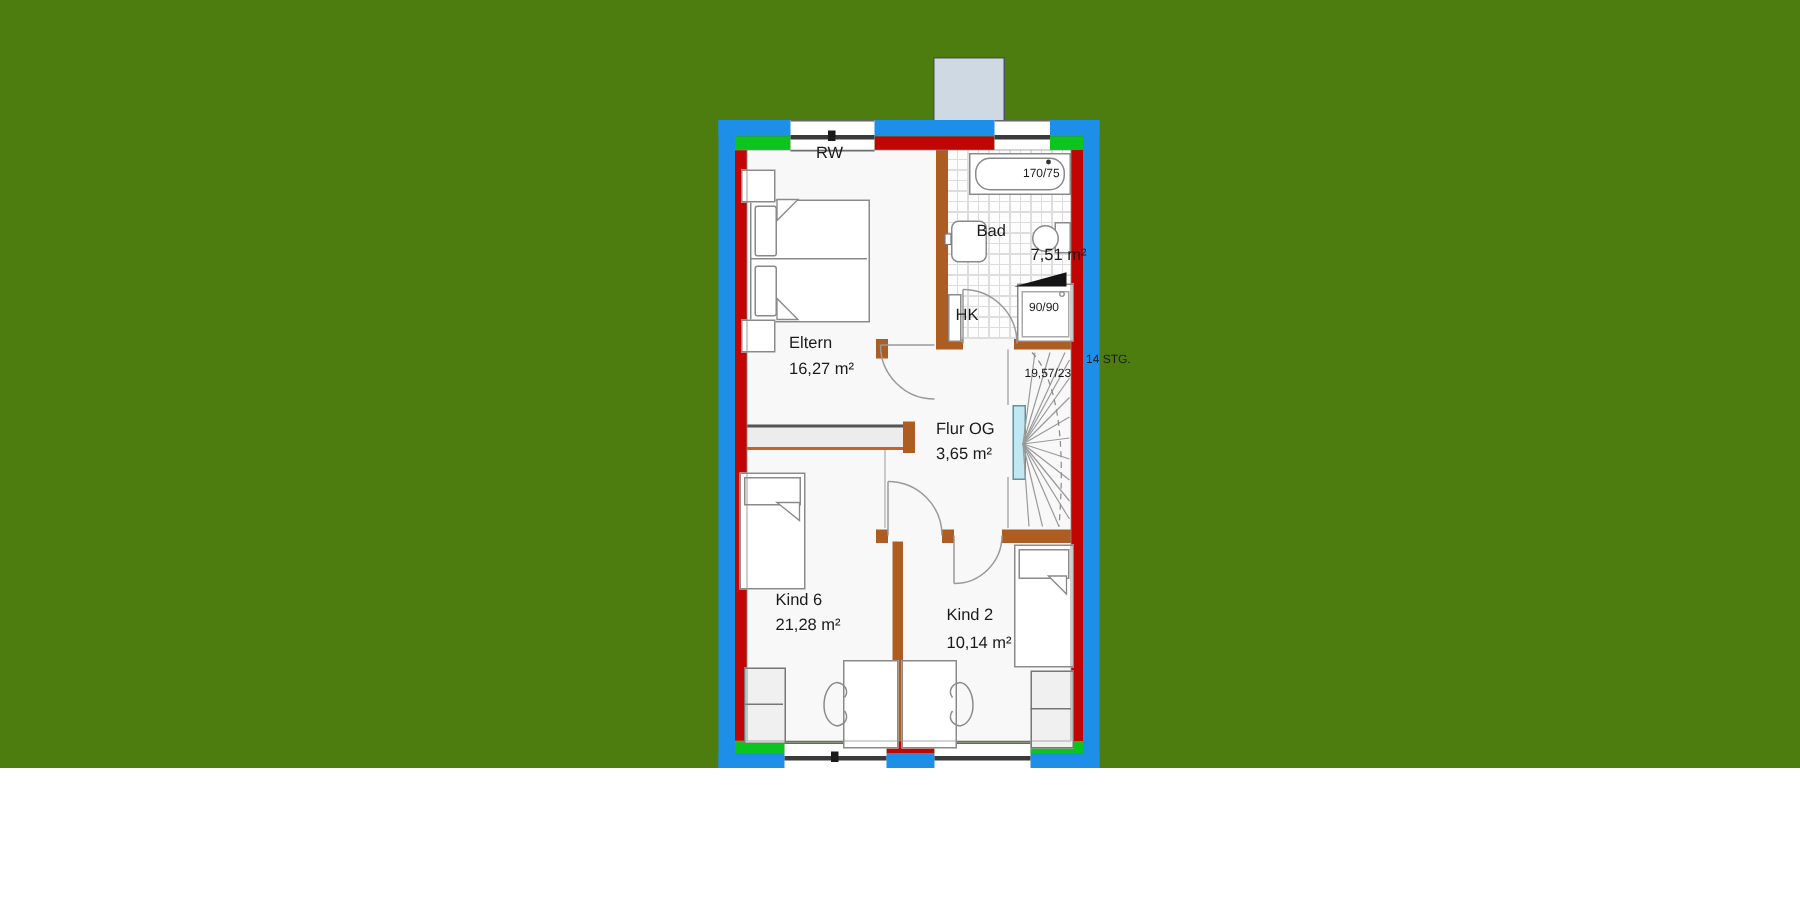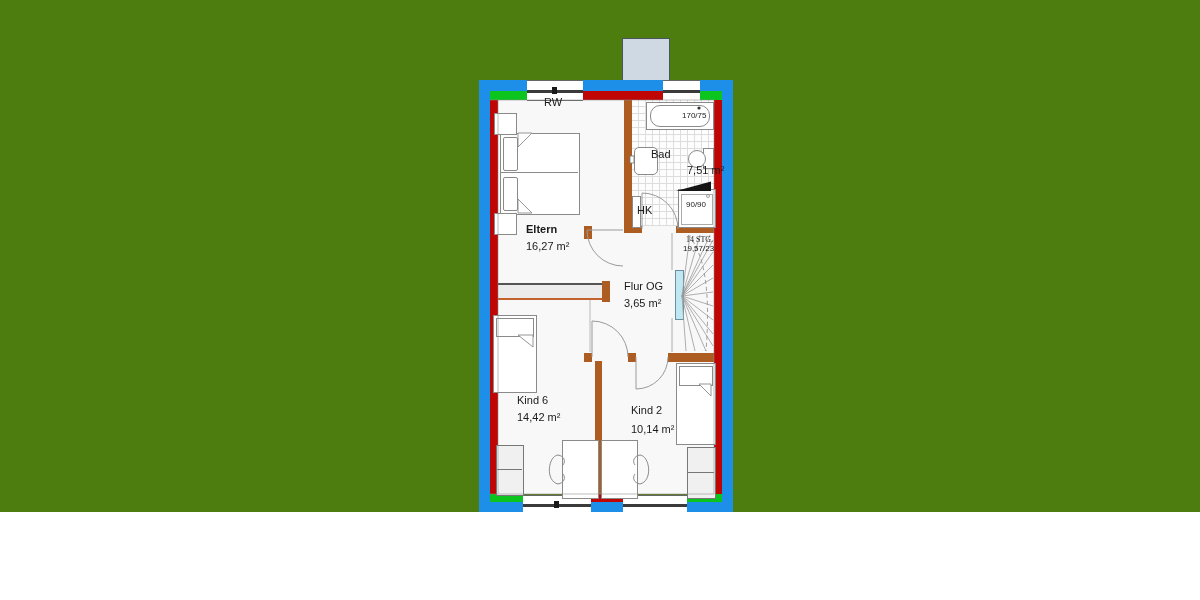--- a/index.html
+++ b/index.html
@@ -181,28 +181,28 @@
   </svg>
 
   <div class="lbl lbl-med" style="left:544px;top:96px;">RW</div>
 
   <div class="lbl lbl-room" style="left:651px;top:148px;">Bad</div>
   <div class="lbl lbl-room" style="left:651px;top:164px;margin-left:36px;">7,51 m²</div>
   <div class="lbl lbl-small" style="left:682px;top:111px;">170/75</div>
   <div class="lbl lbl-small" style="left:686px;top:200px;">90/90</div>
   <div class="lbl lbl-med" style="left:637px;top:204px;">HK</div>
 
-  <div class="lbl lbl-small" style="left:686px;top:235px;font-family:Liberation Serif, serif;">14 STG.</div>
+  <div class="lbl lbl-small" style="left:724px;top:235px;">14 STG.</div>
   <div class="lbl lbl-small" style="left:683px;top:244px;">19,57/23</div>
 
-  <div class="lbl lbl-room" style="left:526px;top:223px;font-weight:bold;">Eltern</div>
+  <div class="lbl lbl-room" style="left:526px;top:223px;">Eltern</div>
   <div class="lbl lbl-room" style="left:526px;top:240px;">16,27 m²</div>
 
   <div class="lbl lbl-room" style="left:624px;top:280px;">Flur OG</div>
   <div class="lbl lbl-room" style="left:624px;top:297px;text-align:right;">3,65 m²</div>
 
   <div class="lbl lbl-room" style="left:517px;top:394px;">Kind 6</div>
-  <div class="lbl lbl-room" style="left:517px;top:411px;">14,42 m²</div>
+  <div class="lbl lbl-room" style="left:517px;top:411px;">21,28 m²</div>
 
   <div class="lbl lbl-room" style="left:631px;top:404px;">Kind 2</div>
   <div class="lbl lbl-room" style="left:631px;top:423px;">10,14 m²</div>
 
 </div>
 
 </body></html>

